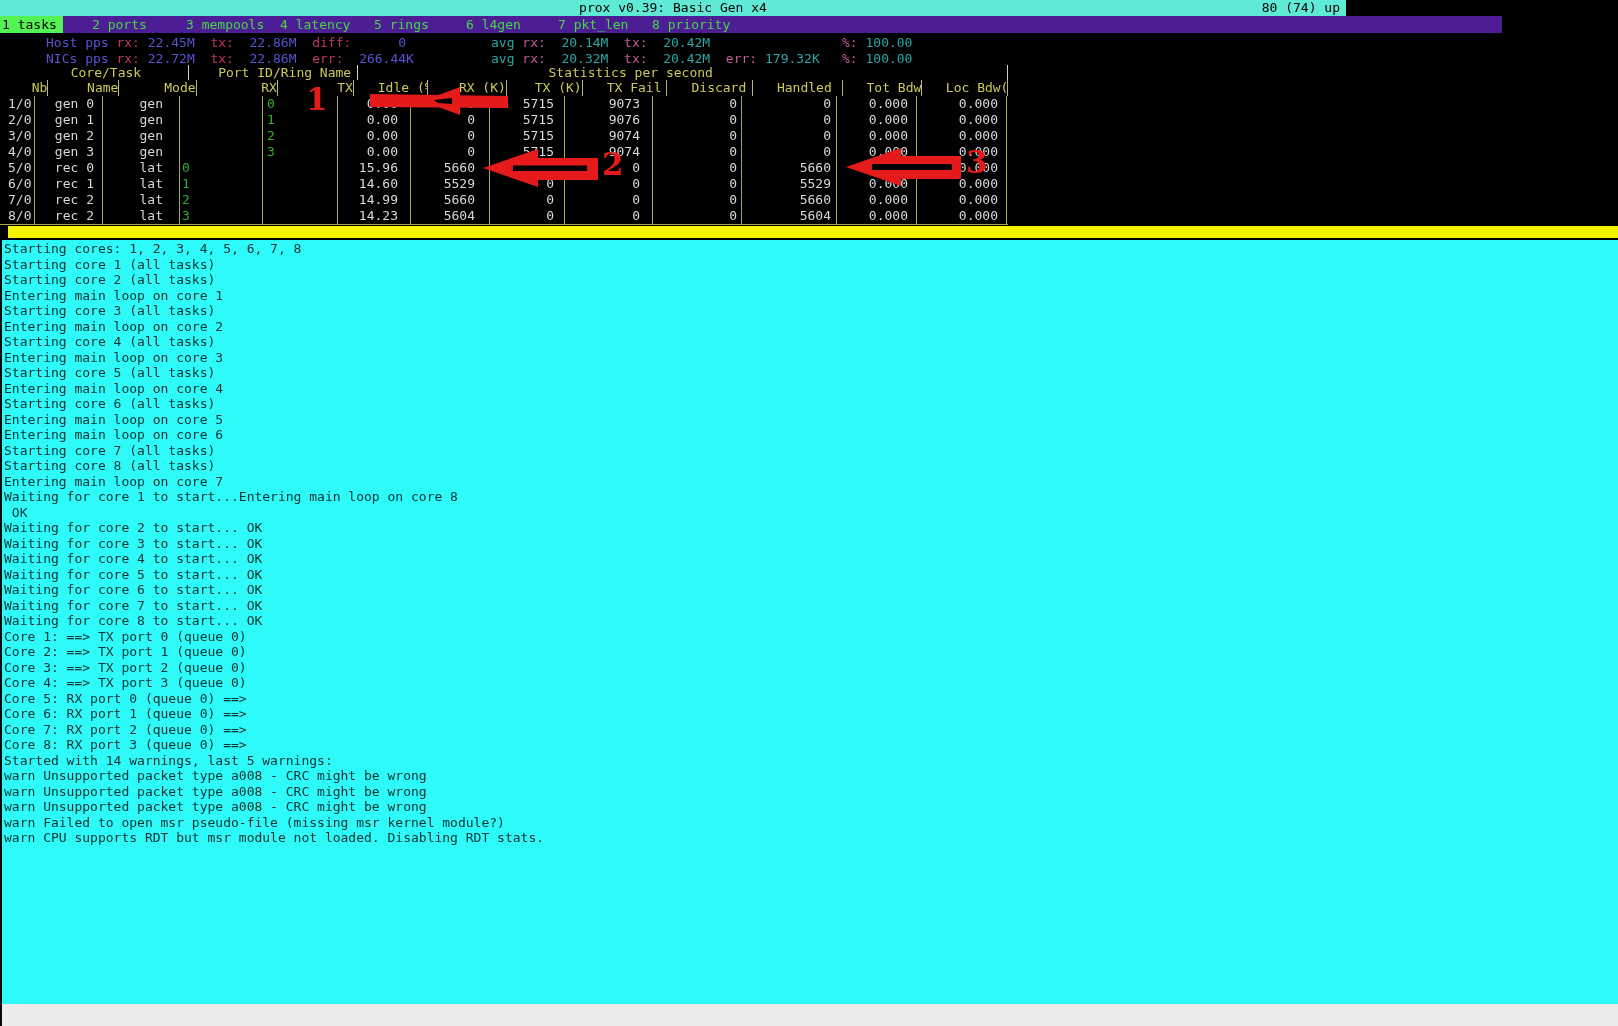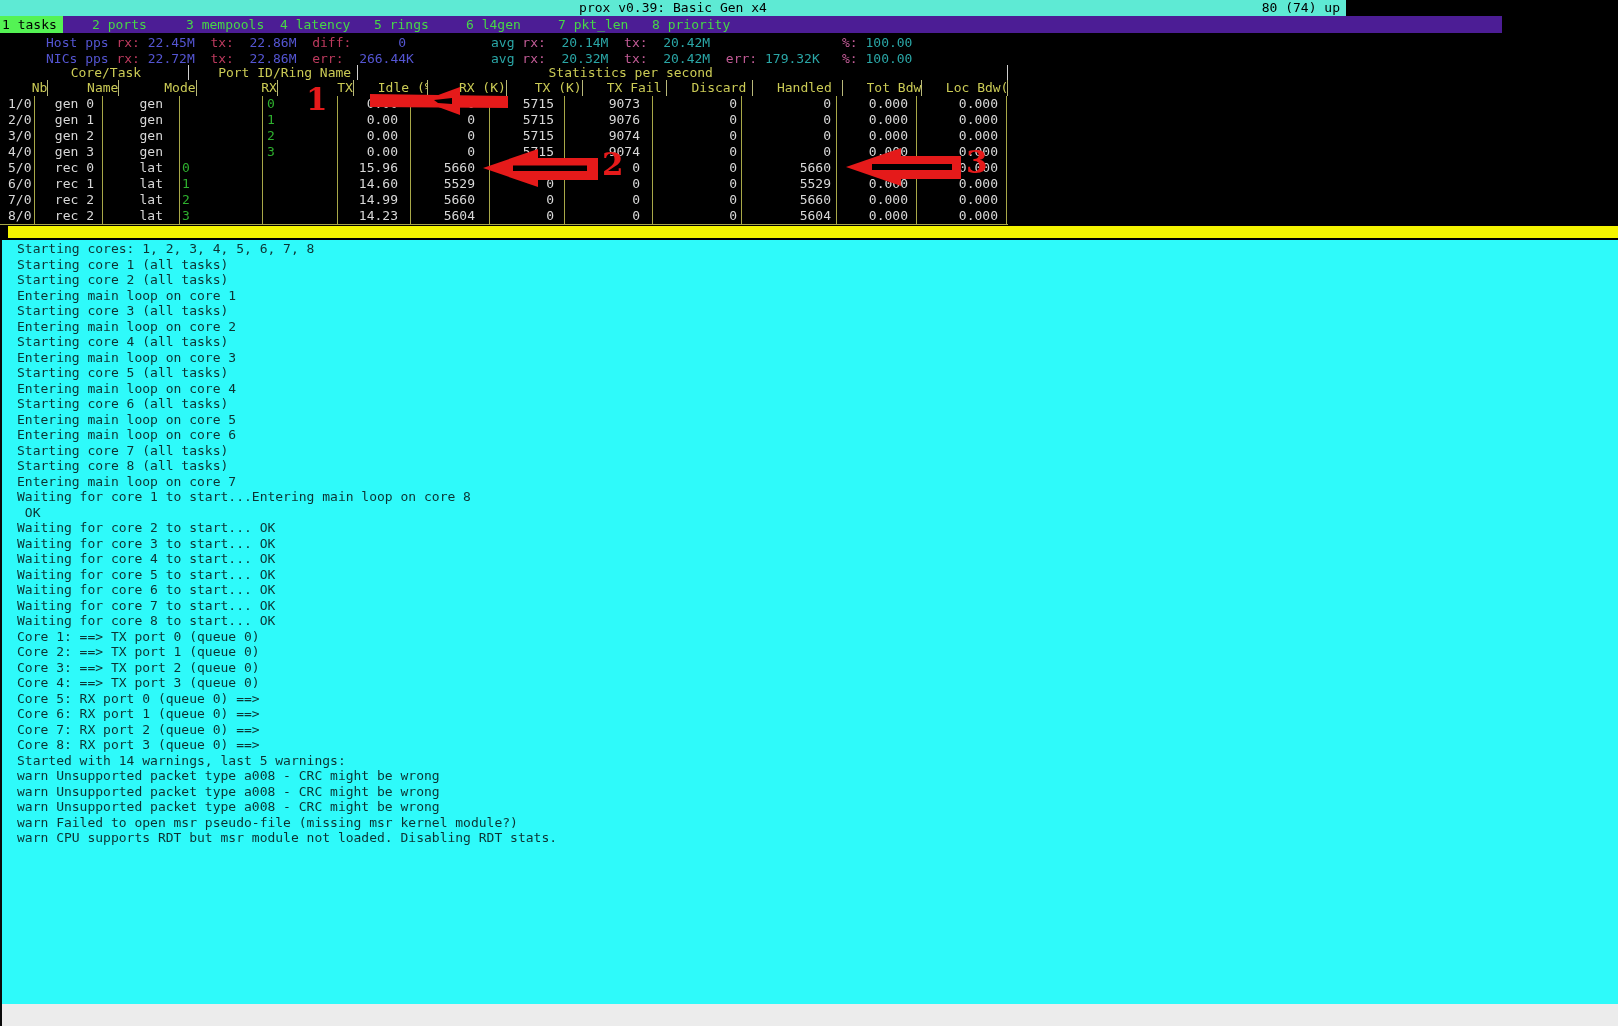--- a/index.html
+++ b/index.html
@@ -46,21 +46,21 @@
   .c-handled{text-align:right;padding-right:5px}
   .c-tot{text-align:right;padding-right:8px}
   .c-loc{text-align:right;padding-right:8px}
 
   
   .yellowbar{position:absolute;left:8px;top:226px;width:1610px;height:12px;background:#f4f400;}
 
   
   .logarea{position:absolute;left:0;top:240px;width:1618px;height:764px;background:#2efafa;
     border-left:2px solid #0a0a0a;box-sizing:border-box;color:#0c3333;padding-top:1px;}
-  .log-line{height:15.5px;line-height:15.5px;padding-left:15px;white-space:pre;}
+  .log-line{height:15.5px;line-height:15.5px;padding-left:2px;white-space:pre;}
 
   
   .statusbar{position:absolute;left:0;top:1004px;width:1618px;height:22px;background:#ececec;
     border-left:2px solid #0a0a0a;box-sizing:border-box;color:#000;line-height:21px;padding-left:2px;white-space:pre;}
 
   
   .annlayer{position:absolute;left:0;top:0;width:1618px;height:1026px;pointer-events:none;z-index:10;}
   .ann-label{position:absolute;color:#e51a1a;font-family:"DejaVu Serif",serif;font-weight:bold;font-size:31px;line-height:31px;}
 </style>
 </head>

